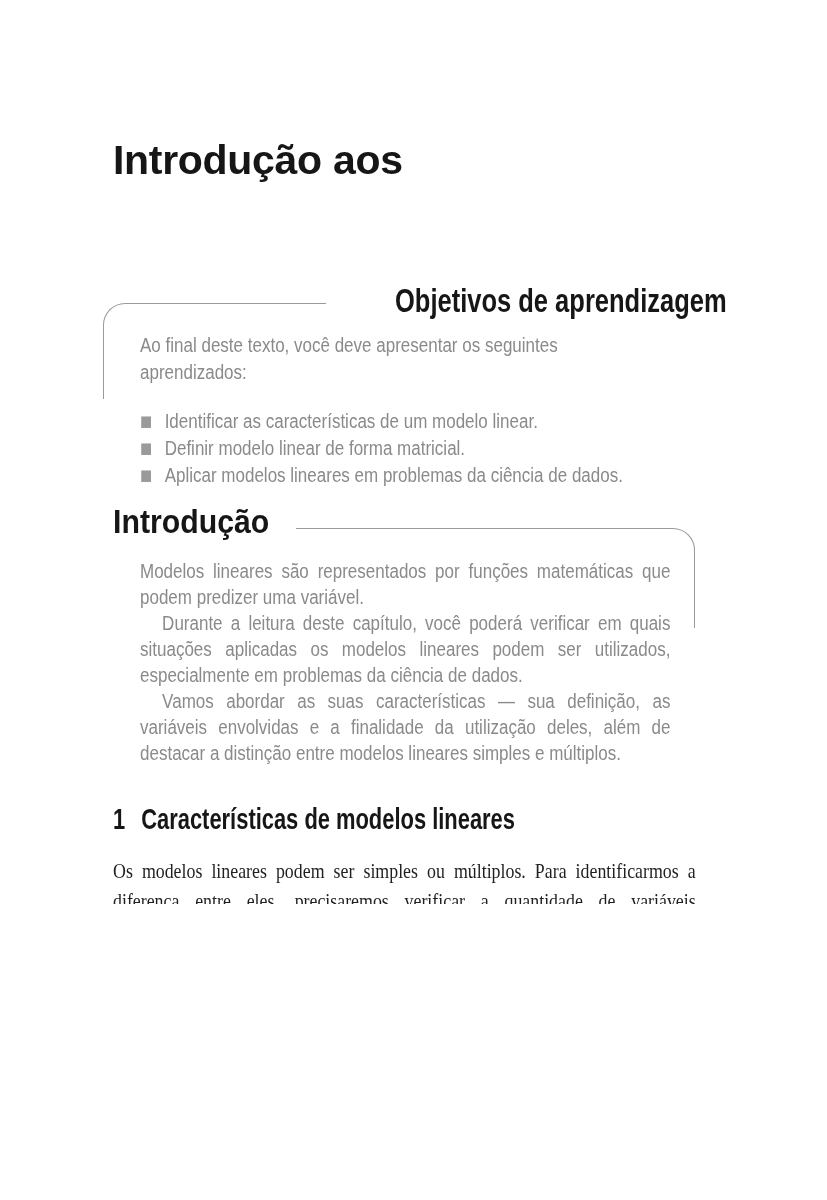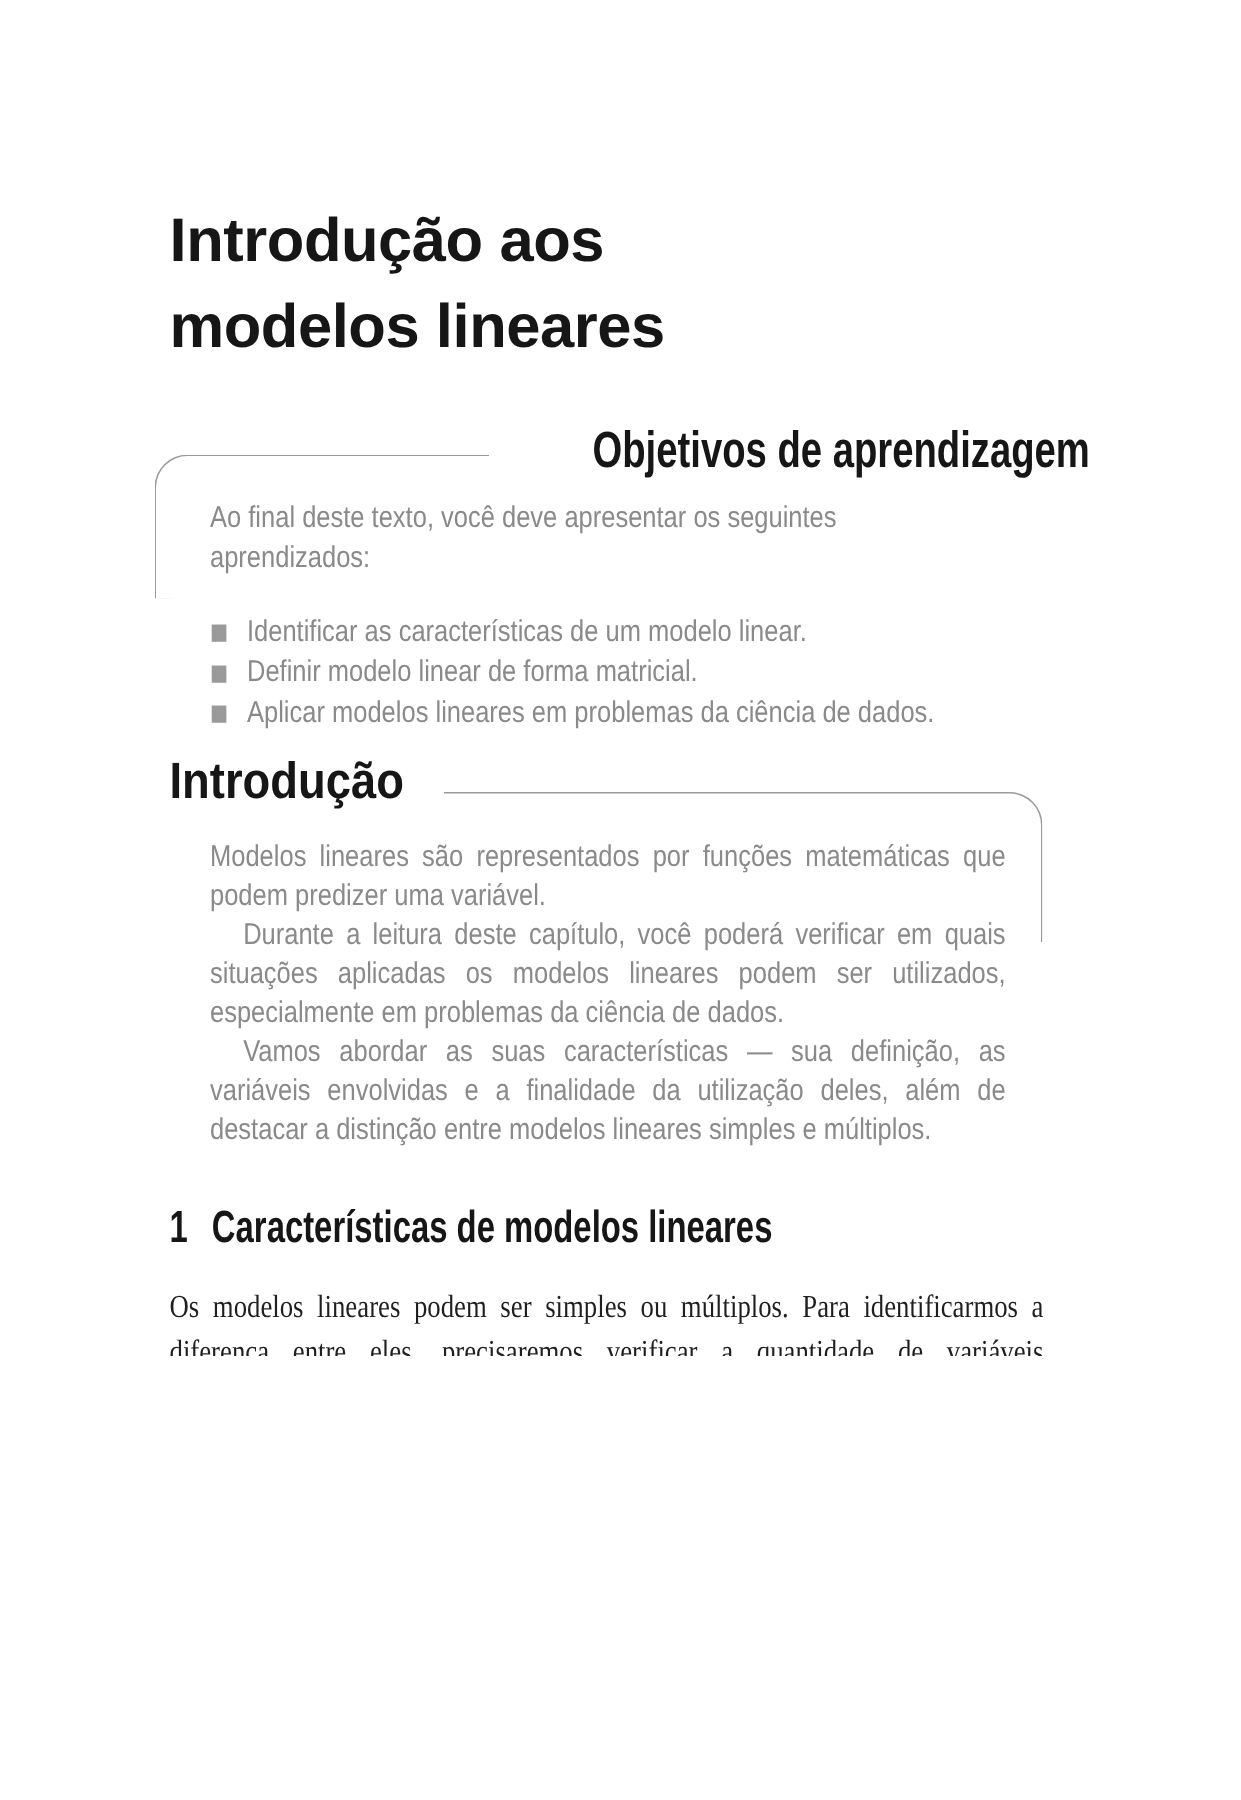--- a/index.html
+++ b/index.html
@@ -146,21 +146,20 @@
     color: #1f1f1f;
   }
 </style>
 </head>
 <body>
 
 <div class="page">
 
   <h1 class="chapter-title">
     <span>Introdução aos</span>
-    <span>modelos lineares</span>
   </h1>
 
   <div class="obj-frame"></div>
   <h2 class="obj-heading">Objetivos de aprendizagem</h2>
 
   <div class="obj-body">
     <p class="obj-intro">Ao final deste texto, você deve apresentar os seguintes aprendizados:</p>
     <ul class="obj-list">
       <li class="obj-item">
         <span class="bullet-square">■</span>

